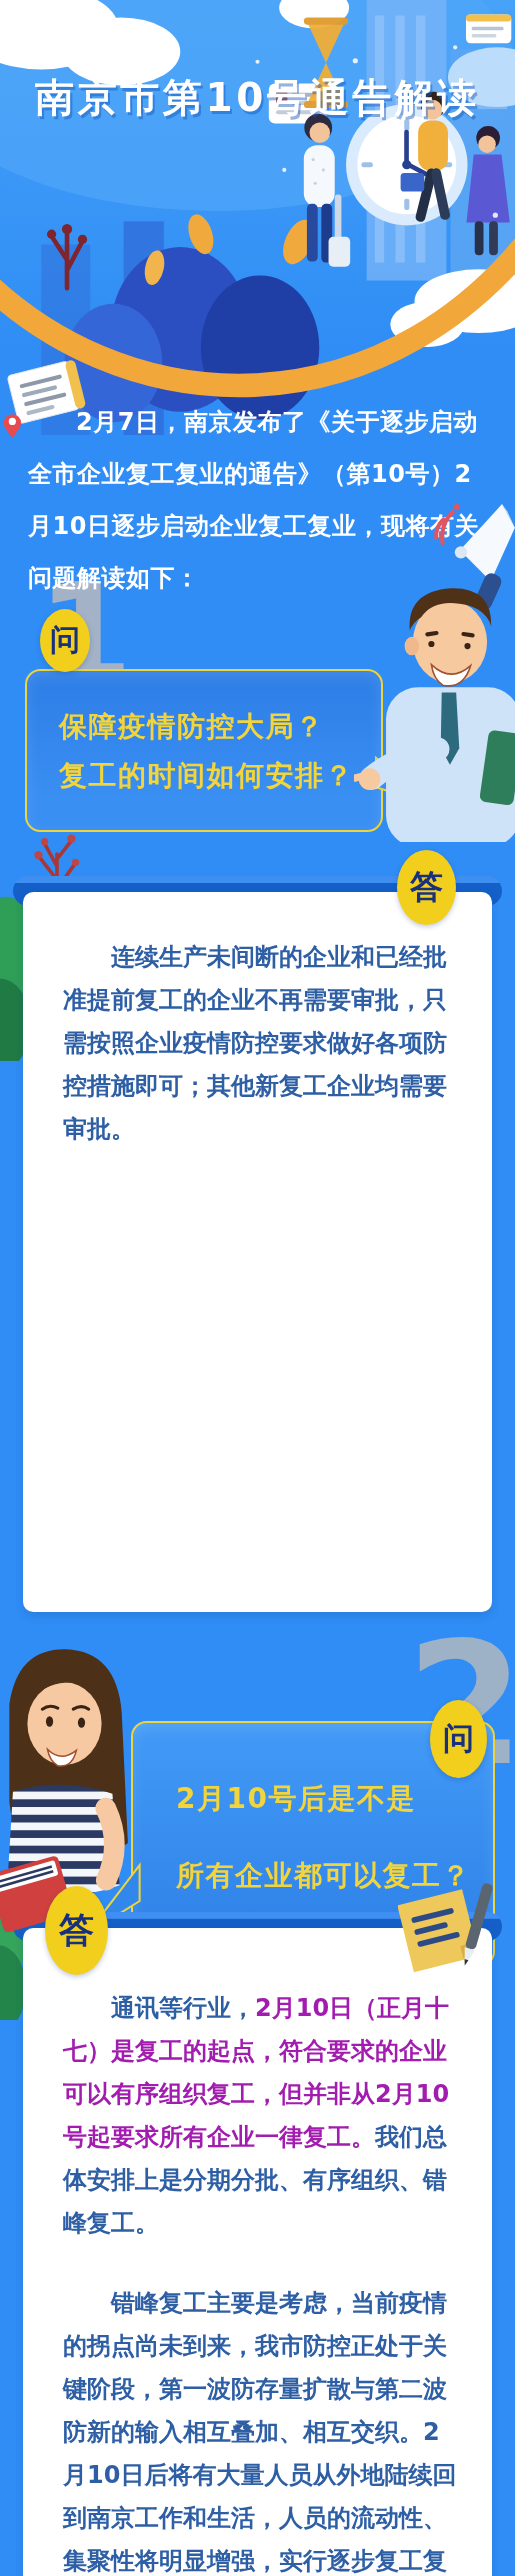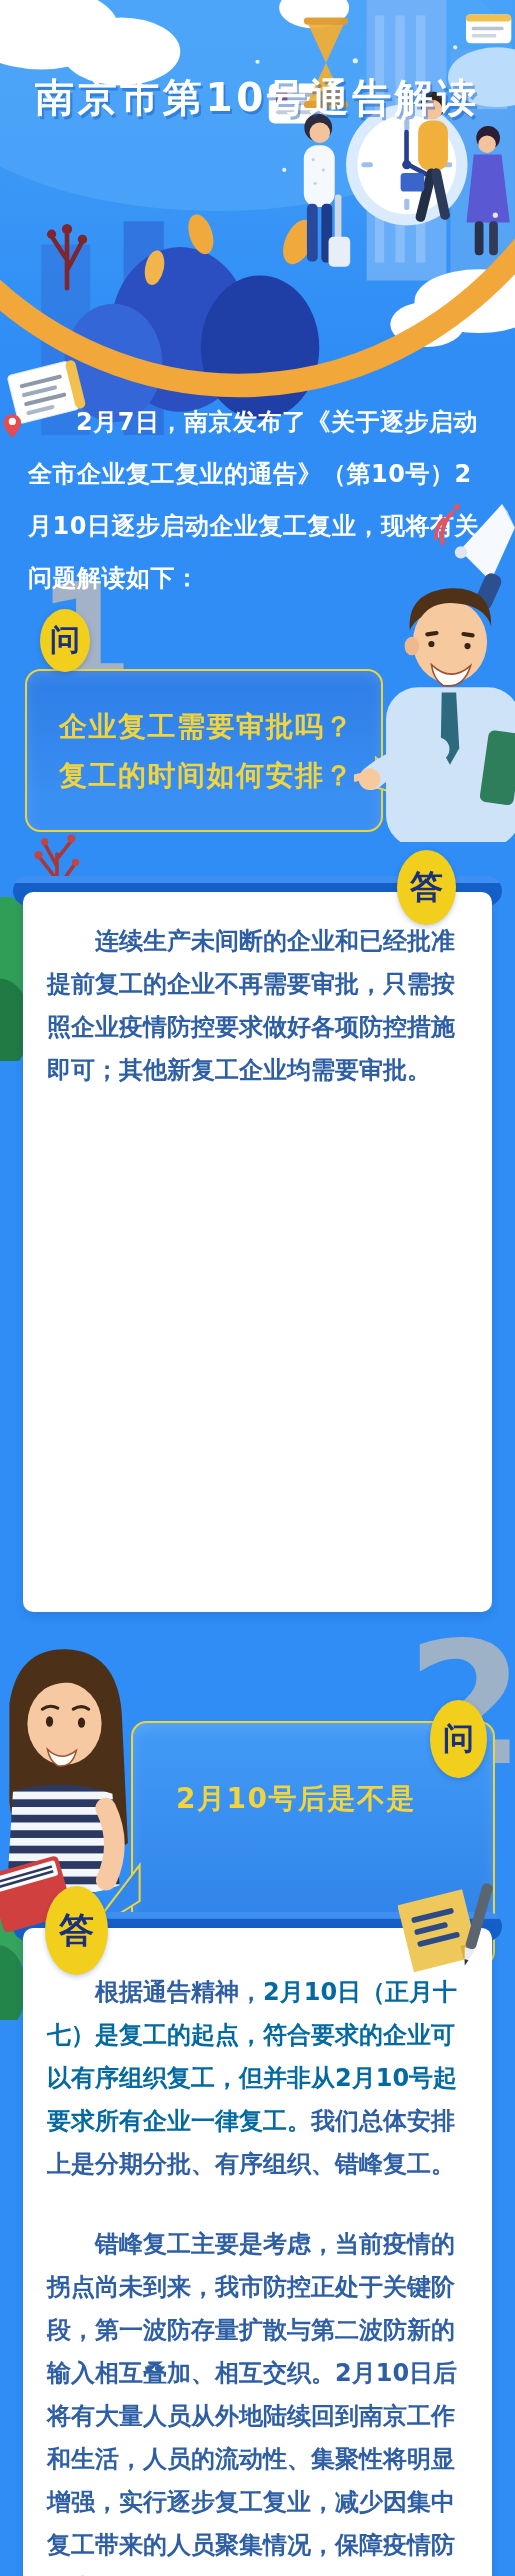--- a/index.html
+++ b/index.html
@@ -72,26 +72,26 @@
     background:linear-gradient(180deg,#3f8ef2 0%,#3f8ef2 22%,#1460c8 24%,#1460c8 100%);
   }
   .ribbon-a1{left:13px;top:876px;width:489px;}
   .ribbon-a2{left:13px;top:1912px;width:489px;height:29px;}
   .card{
     background:#ffffff;border-radius:10.3px;z-index:18;
     box-shadow:0 3.1px 8.2px rgba(15,60,130,.18);
     color:#2e5fa5;font-weight:700;font-size:24px;line-height:43px;
     box-sizing:border-box;overflow:hidden;
   }
-  .card p{margin:0;text-indent:2em;}
+  .card p{margin:16px;text-indent:2em;}
   .card-a1{left:23px;top:892px;width:469px;height:720px;padding:28px 19.6px 0 24px;}
   .card-a1 .p2{margin-top:49px;}
   .card-a2{left:23px;top:1928px;width:469px;height:717px;padding:43px 19.6px 0 24px;}
   .card-a2 .p2{margin-top:37px;}
-  .hl{color:#0369a1;}
+  .hl{color:#a21caf;}
   
   .z40{z-index:40;}
   .z5{z-index:5;}
 </style>
 </head>
 <body>
 
 <div class="page">
 
   <svg class="abs header-art" width="515" height="435" viewBox="0 0 1000 845">
@@ -225,21 +225,21 @@
     <polygon points="140,6 58,96 118,156 165,52" fill="#f6fafe"></polygon>
     <polygon points="140,6 165,52 150,20" fill="#dde7f2"></polygon>
     <rect x="96" y="140" width="34" height="72" rx="14" fill="#2c4f8f" transform="rotate(24 113 176)"></rect>
     <circle cx="60" cy="100" r="12" fill="#dde7f2"></circle>
   </svg>
 
   <div class="abs num num-1">1</div>
   <div class="abs num-1-base"></div>
 
   <div class="abs bubble bubble-q1">
-    <div class="q-line q1-l1">企业复工需要审批吗？</div>
+    <div class="q-line q1-l1">保障疫情防控大局？</div>
     <div class="q-line q1-l2">复工的时间如何安排？</div>
   </div>
   <svg class="abs tail tail-q1" width="62" height="67" viewBox="0 0 120 130">
     <polygon points="0,8 104,98 0,66" fill="#3a8ff2" stroke="#ecd43c" stroke-width="4"></polygon>
   </svg>
   <div class="abs badge badge-q1">
     <span>问</span>
   </div>
   <div class="abs dash-decor">
     <div class="d1"></div>
@@ -281,20 +281,21 @@
     <span>答</span>
   </div>
   <div class="abs card card-a1">
     <p class="p1">连续生产未间断的企业和已经批准提前复工的企业不再需要审批，只需按照企业疫情防控要求做好各项防控措施即可；其他新复工企业均需要审批。</p>
   </div>
 
   <div class="abs num num-2">2</div>
 
   <div class="abs bubble bubble-q2">
     <div class="q-line q2-l1">2月10号后是不是</div>
+    <div class="q-line q2-l2">所有企业都可以复工？</div>
   </div>
   <svg class="abs tail tail-q2" width="57" height="77" viewBox="0 0 110 150">
     <polygon points="102,8 0,142 102,78" fill="#3187ec" stroke="#ecd43c" stroke-width="4"></polygon>
   </svg>
   <div class="abs badge badge-q2">
     <span>问</span>
   </div>
 
   <svg class="abs z40" style="left:398px;top:1875px" width="95" height="103" viewBox="0 0 185 200">
     <g transform="rotate(-14 75 105)">
@@ -339,18 +340,18 @@
   <svg class="abs z5" style="left:0;top:1865px" width="41" height="155" viewBox="0 0 80 300">
     <ellipse cx="6" cy="110" rx="62" ry="100" fill="#35a45c"></ellipse>
     <ellipse cx="-4" cy="240" rx="55" ry="85" fill="#23854a"></ellipse>
   </svg>
 
   <div class="abs ribbon ribbon-a2"></div>
   <div class="abs badge badge-a2">
     <span>答</span>
   </div>
   <div class="abs card card-a2">
-    <p class="p1"><span>根据通告精神，</span><span class="hl">2月10日（正月十七）是复工的起点，符合要求的企业可以有序组织复工，但并非从2月10号起要求所有企业一律复工。</span><span>我们总体安排上是分期分批、有序组织、错峰复工。</span></p>
+    <p class="p1"><span>通讯等行业，</span><span class="hl">2月10日（正月十七）是复工的起点，符合要求的企业可以有序组织复工，但并非从2月10号起要求所有企业一律复工。</span><span>我们总体安排上是分期分批、有序组织、错峰复工。</span></p>
     <p class="p2">错峰复工主要是考虑，当前疫情的拐点尚未到来，我市防控正处于关键阶段，第一波防存量扩散与第二波防新的输入相互叠加、相互交织。2月10日后将有大量人员从外地陆续回到南京工作和生活，人员的流动性、集聚性将明显增强，实行逐步复工复业，减少因集中复工带来的人员聚集情况，保障疫情防控大局。</p>
   </div>
 
 </div>
 
 
 </body></html>

